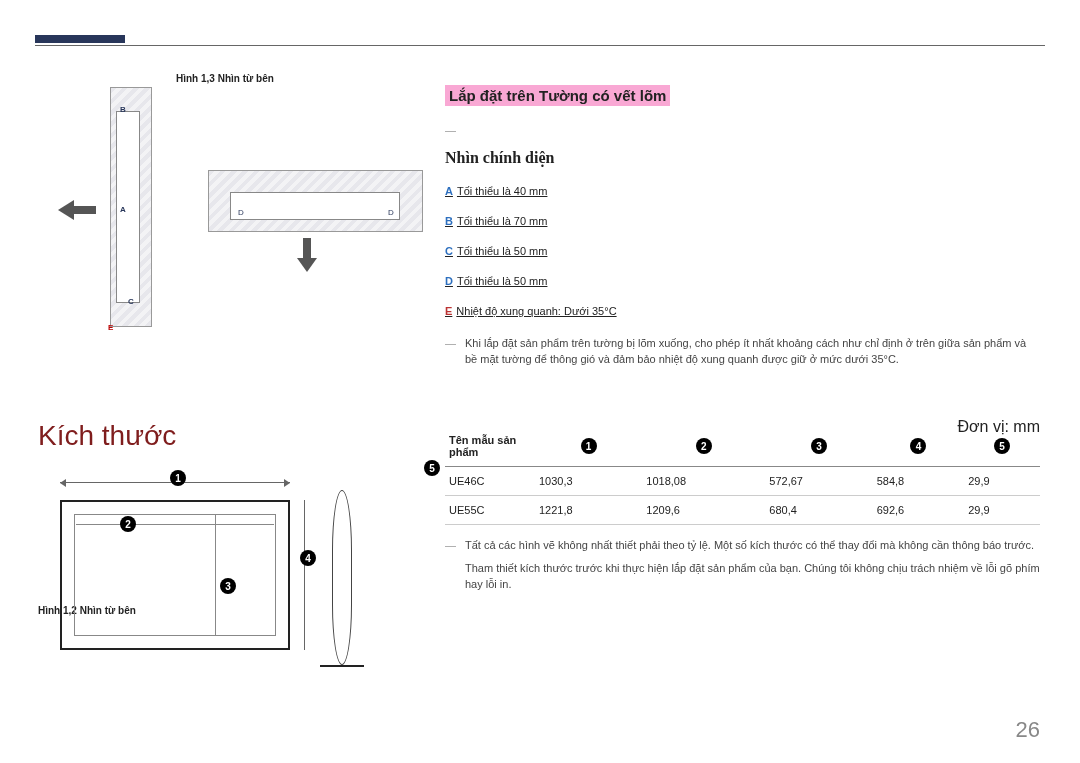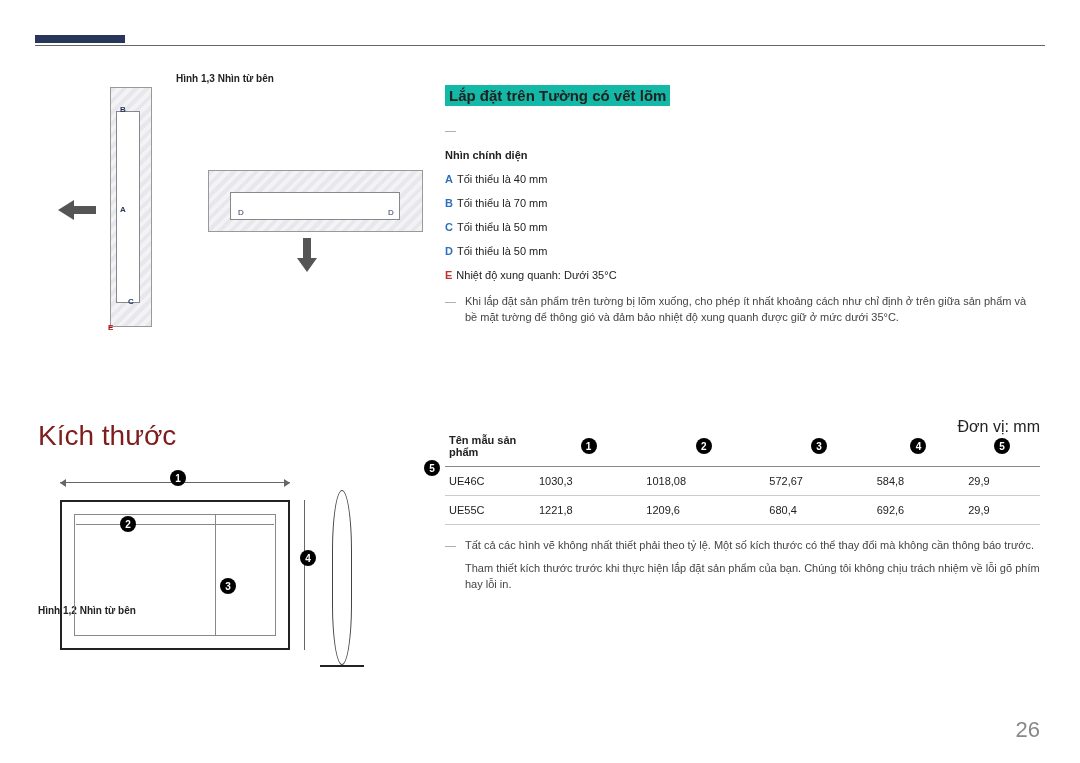--- a/index.html
+++ b/index.html
@@ -171,32 +171,32 @@
   }
   .dim-side-shape {
     width:20px; height:175px; margin-left:12px;
     border:1px solid #444; border-radius:10px/60px;
     background:#fff;
   }
   .dim-side-base { position:absolute; left:0; bottom:-2px; width:44px; border-top:2px solid #222; }
 
   
   .hl-title {
-    background: #14b8a6;
+    background: #f9a8d4;
     display: inline-block;
     padding: 2px 4px;
     font-size: 15px;
     font-weight: bold;
     color: #222;
     margin-bottom: 10px;
   }
   .note-dash { display:flex; gap:6px; font-size:11px; color:#444; margin:6px 0; line-height:1.5; }
   .note-dash .dash { color:#999; flex:0 0 14px; }
-  .sub-h { font-size: 11px; font-weight: bold; margin: 10px 0 6px; }
-  .spec-line { font-size: 11px; margin: 12px 0; }
+  .sub-h { font-size: 16px; font-weight: bold; margin: 10px 0 6px; font-family: Liberation Serif, serif; }
+  .spec-line { font-size: 11px; margin: 18px 0; text-decoration: underline; }
   .spec-line .k { color:#2d6fbe; font-weight:bold; margin-right:4px; }
   .spec-line .kE { color:#b33; font-weight:bold; margin-right:4px; }
 
   
   .tbl-wrap { position:absolute; left:445px; top:426px; right:40px; }
   .unit { position:absolute; right:0; top:-8px; font-size:16px; }
   table { width:100%; border-collapse:collapse; font-size:11px; }
   th { text-align:left; font-weight:bold; padding:8px 4px; border-bottom:1px solid #888; vertical-align:middle; }
   th.num { text-align:center; }
   td { padding:8px 4px; border-bottom:1px solid #ccc; }

